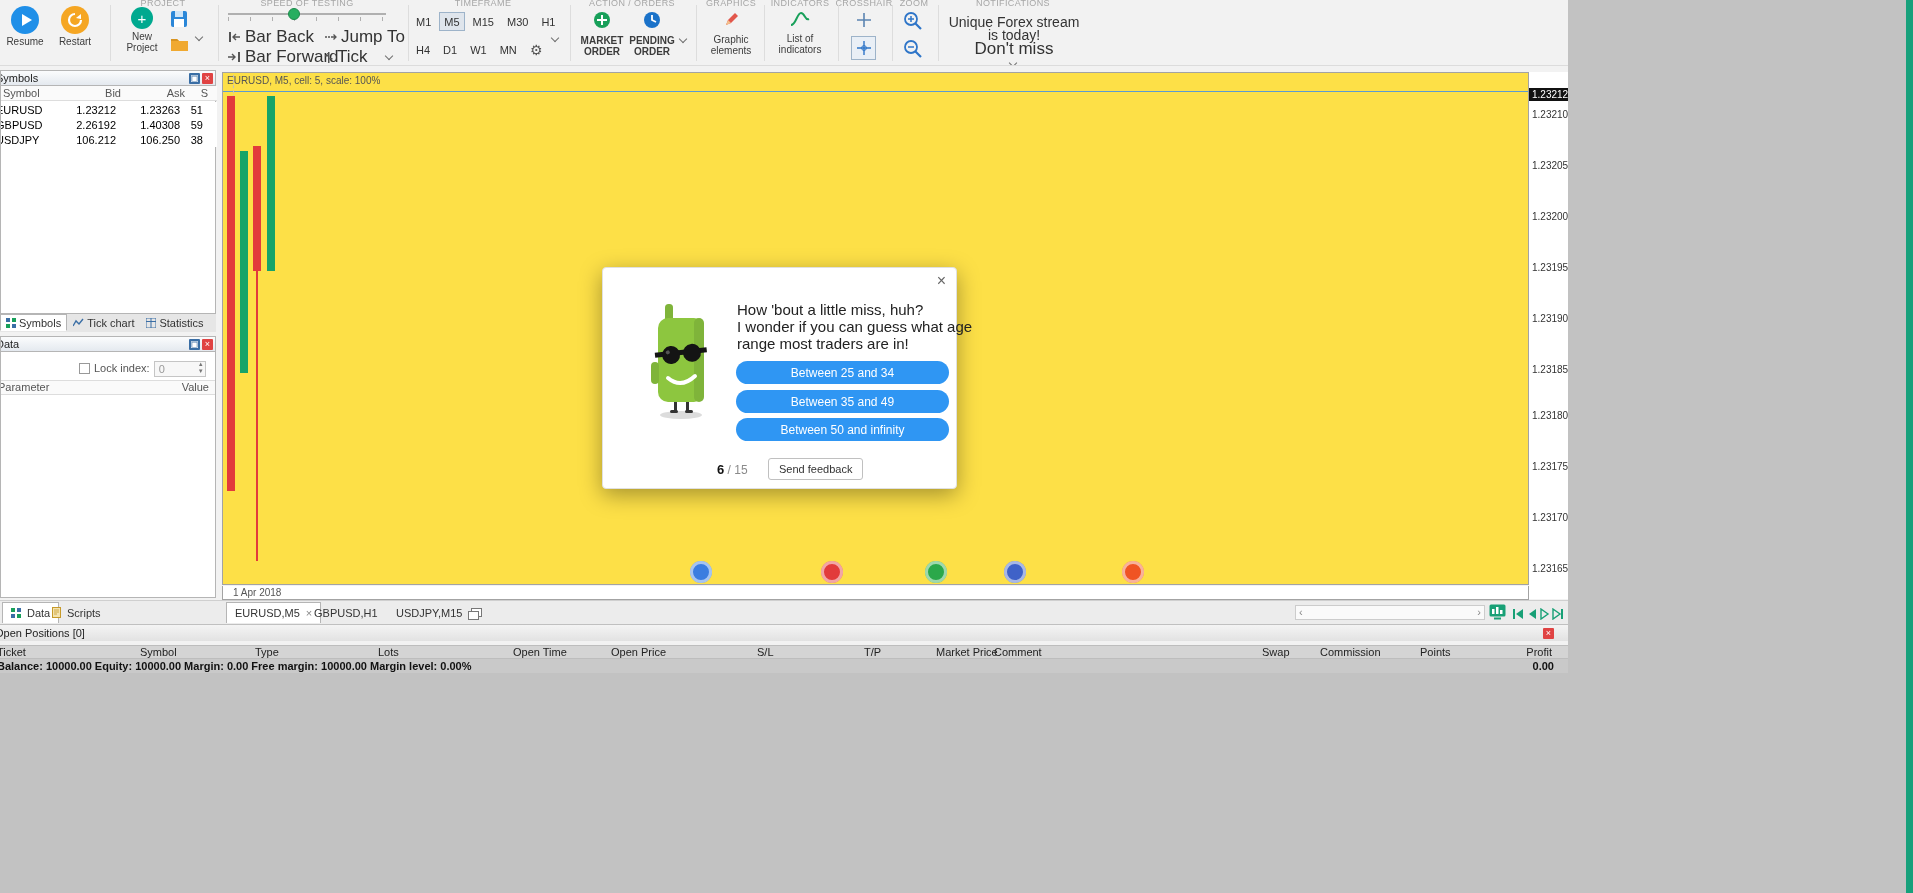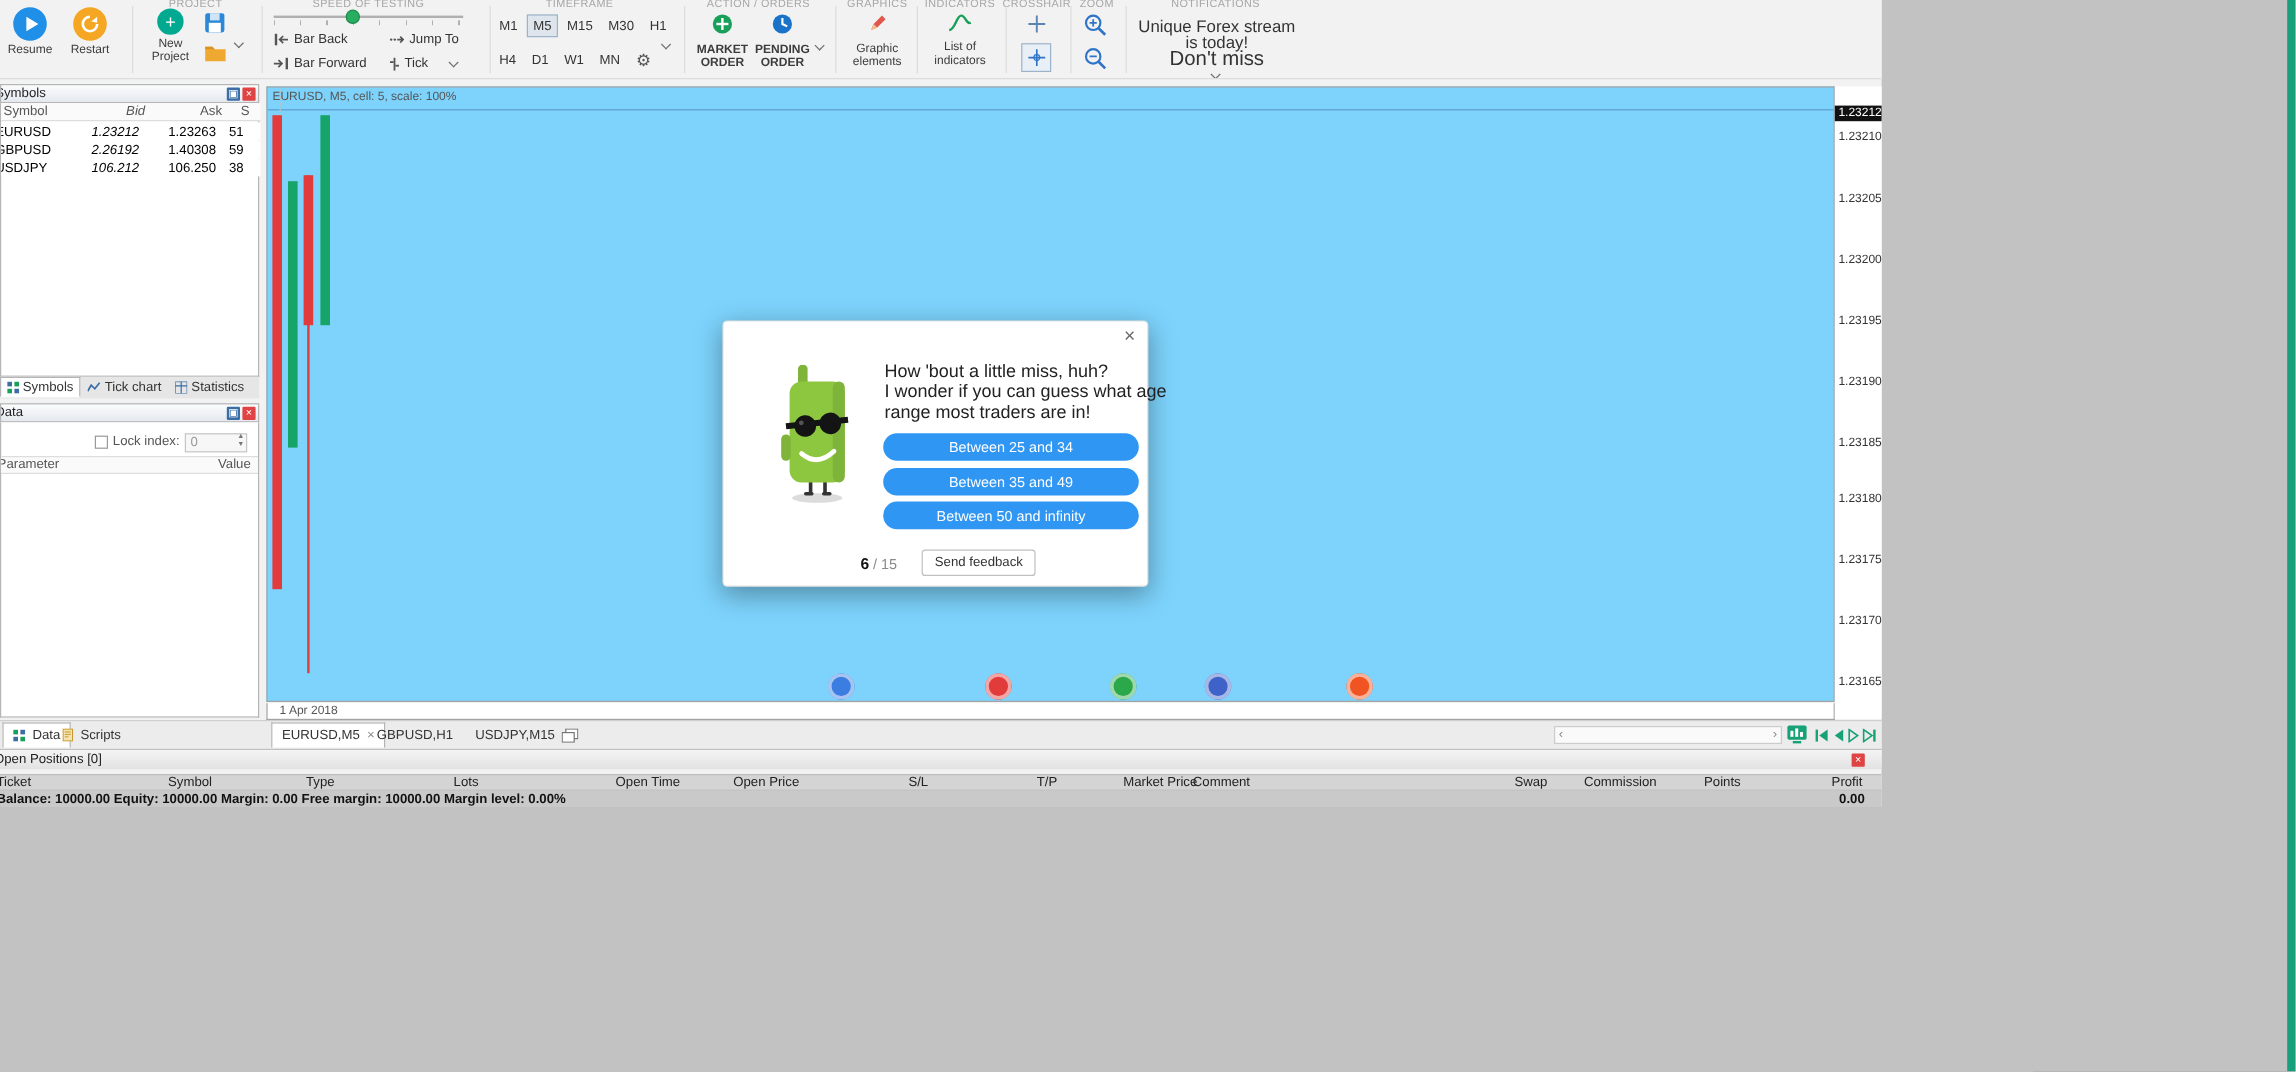--- a/index.html
+++ b/index.html
@@ -12,38 +12,38 @@
   .toolbar { position:absolute; left:0; top:0; width:1568px; height:66px; background:#f2f2f2; border-bottom:1px solid #dcdcdc; overflow:hidden; }
   .sep { position:absolute; top:5px; height:56px; width:1px; background:#dddddd; }
   .seclabel { position:absolute; top:-2px; font-size:9px; color:#a6a6a6; white-space:nowrap; transform:translateX(-50%); letter-spacing:.4px; }
   .tool-label { font-size:10px; color:#3c3c3c; text-align:center; line-height:11px; }
   .chev { display:inline-block; width:6px; height:6px; border-right:1.5px solid #6f6f6f; border-bottom:1.5px solid #6f6f6f; transform:rotate(45deg); }
   .bigbtn { position:absolute; width:40px; text-align:center; cursor:pointer; }
   .circle-icon { width:28px; height:28px; border-radius:50%; margin:0 auto 2px auto; display:flex; align-items:center; justify-content:center; }
   .tf-row { position:absolute; display:flex; gap:3px; align-items:center; }
   .tf-btn { min-width:23px; height:19px; font-size:11px; color:#333; display:flex; align-items:center; justify-content:center; padding:0 4px; border:1px solid transparent; cursor:pointer; }
   .tf-btn.selected { background:#dfe5ec; border-color:#9db3c9; }
-  .speed-item { position:absolute; display:flex; align-items:center; gap:4px; font-size:11px; color:#333; cursor:pointer; white-space:nowrap; }
+  .speed-item { position:absolute; display:flex; align-items:center; gap:4px; font-size:17px; color:#333; cursor:pointer; white-space:nowrap; }
   .order-btn { position:absolute; width:48px; text-align:center; cursor:pointer; }
   .order-btn .tool-label { font-weight:bold; font-size:10px; }
 
   
   .panel-title { position:absolute; left:0; width:216px; height:16px; background:linear-gradient(#fbfcfd,#e4e9ef); border:1px solid #b5b5b5; display:flex; align-items:center; overflow:hidden; font-size:11px; color:#222; }
   .clip-l { margin-left:-5px; white-space:nowrap; }
   .mini-btn { width:11px; height:11px; font-size:9px; line-height:10px; text-align:center; color:#fff; border-radius:1px; cursor:pointer; flex:0 0 auto; }
   .sym-row { position:absolute; left:0; width:216px; height:15px; display:flex; font-size:11px; background:#fff; overflow:hidden; align-items:center; cursor:pointer; }
   .sym-row .c1 { width:58px; overflow:hidden; }
-  .sym-row .c2 { width:64px; text-align:right; padding-right:2px;font-style:italic; }
+  .sym-row .c2 { width:64px; text-align:right; padding-right:2px; }
   .sym-row .c3 { width:64px; text-align:right; padding-right:2px; }
   .sym-row .c4 { width:24px; text-align:right; padding-right:3px; }
   .ltab { height:17px; display:flex; align-items:center; gap:3px; font-size:11px; color:#333; padding:0 5px; border:1px solid transparent; cursor:pointer; }
   .ltab.active { background:#fff; border-color:#b5b5b5; border-bottom-color:#fff; }
 
   
-  .chart { position:absolute; left:222px; top:72px; width:1307px; height:513px; background:#7dd3fc; border:1px solid #a3a3a3; overflow:hidden; }
+  .chart { position:absolute; left:222px; top:72px; width:1307px; height:513px; background:#fde047; border:1px solid #a3a3a3; overflow:hidden; }
   .candle { position:absolute; width:8px; }
   .candle.up { background:#17a468; }
   .candle.down { background:#e23b3b; }
   .wick { position:absolute; width:2px; background:#e23b3b; }
   .marker { position:absolute; top:488px; width:22px; height:22px; border-radius:50%; box-shadow:inset 0 0 0 3px rgba(255,255,255,.55); }
   .price-axis { position:absolute; left:1529px; top:72px; width:39px; height:527px; background:#fff; }
   .price-label { position:absolute; left:3px; font-size:10px; color:#333; }
   .price-tag { position:absolute; left:0; top:16px; width:39px; height:13px; background:#111; color:#fff; font-size:10px; line-height:13px; padding-left:3px; }
 
   

